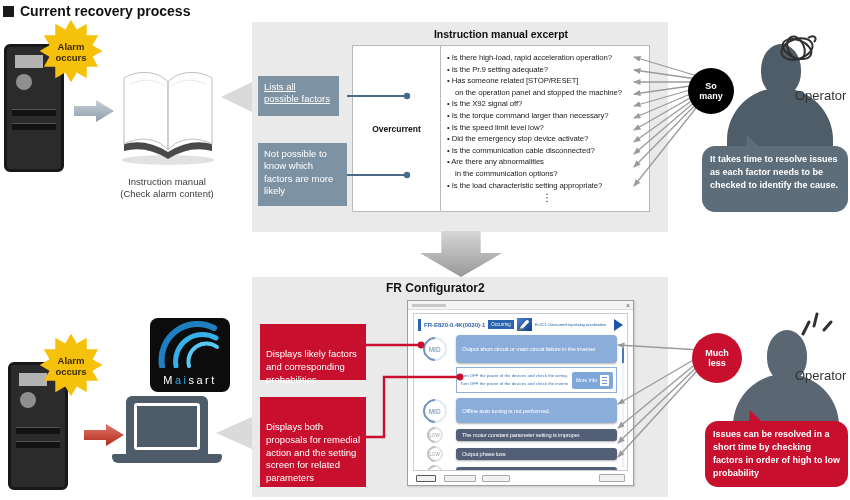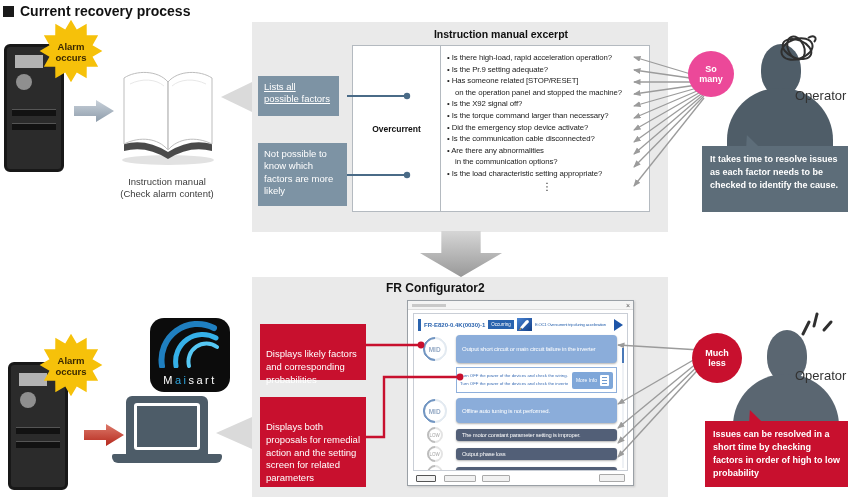--- a/index.html
+++ b/index.html
@@ -54,46 +54,46 @@
              font-size:8.5px; font-weight:bold; color:#111; }
   .cp-list-wrap { flex:1; padding:6px 2px 0 6px; }
   .cp-list { list-style:none; font-size:7.8px; color:#222; letter-spacing:-0.1px; }
   .cp-list li { white-space:pre-line; line-height:11.6px; padding-left:8px; text-indent:-8px; }
   .cp-list li::before { content:"• "; }
   .cp-ellipsis { text-align:center; font-size:10px; color:#222; margin-top:1px; }
 
   
   .prob-circle { border-radius:50%; display:flex; align-items:center; justify-content:center;
                  text-align:center; color:#fff; font-weight:bold; font-size:9px; line-height:1.15; white-space:pre-line; }
-  #so-many   { left:688px; top:51px;  width:46px; height:46px; background:#ec4899; }
+  #so-many   { left:688px; top:68px;  width:46px; height:46px; background:#000000; }
   #much-less { left:692px; top:333px; width:50px; height:50px; background:#c8102e; }
 
   
   .op-head { width:40px; height:52px; border-radius:50% 50% 46% 46%; margin:0 auto; }
   .op-body { width:106px; height:96px; border-radius:52px 52px 0 0; margin-top:-8px; }
   .op-gray1 .op-head, .op-gray1 .op-body { background:#4f5d68; }
   .op-gray2 .op-head, .op-gray2 .op-body { background:#5a6671; }
   .operator-label { font-size:13px; color:#333; }
 
   
-  .speech { color:#fff; font-weight:bold; font-size:9px; line-height:1.45; padding:7px 8px; }
+  .speech { color:#fff; font-weight:bold; font-size:9px; line-height:1.45; padding:7px 8px;border-radius:13px; }
   #speech-top { left:702px; top:146px; width:146px; height:66px; background:#5d6d79; }
   #speech-bottom { left:705px; top:421px; width:143px; height:66px; background:#c8102e; }
   .speech-pointer { position:absolute; top:-11px; left:42px; width:0; height:0;
                     border-left:5px solid transparent; border-right:9px solid transparent;
                     border-bottom:13px solid #5d6d79; transform:skewX(18deg); }
   #speech-bottom .speech-pointer { border-bottom-color:#c8102e; }
 
   
   .callout-red { background:#c8102e; color:#fff; font-size:9.5px; line-height:1.35; padding:24px 6px; }
   #red-a { left:260px; top:324px; width:106px; height:56px; }
   #red-b { left:260px; top:397px; width:106px; height:90px; }
 
   
-  .maisart { left:150px; top:318px; width:80px; height:74px; background:#0c0c0c; border-radius:14px; }
+  .maisart { left:150px; top:318px; width:80px; height:74px; background:#0c0c0c; border-radius:8px; }
   .maisart-text { position:absolute; bottom:6px; width:100%; text-align:center; color:#fff;
                   font-size:11px; letter-spacing:2.5px; }
   .maisart-text .ai { color:#2ea7e0; }
 
   
   .laptop-screen { left:126px; top:396px; width:82px; height:58px; background:#4d5c68; border-radius:6px 6px 0 0; padding:7px 8px 4px; }
   .laptop-screen .inner { width:100%; height:100%; border:3px solid #fff; border-radius:3px; background:#4d5c68; }
   .laptop-base { left:112px; top:454px; width:110px; height:9px; background:#4d5c68; border-radius:2px 2px 6px 6px; }
 
   
@@ -186,20 +186,21 @@
   <div class="abs excerpt">
     <div class="cp-cell">Overcurrent</div>
     <div class="cp-list-wrap">
       <ul class="cp-list">
         <li>Is there high-load, rapid acceleration operation?</li>
         <li>Is the Pr.9 setting adequate?</li>
         <li>Has someone related [STOP/RESET]
 on the operation panel and stopped the machine?</li>
         <li>Is the X92 signal off?</li>
         <li>Is the torque command larger than necessary?</li>
+        <li>Is the speed limit level low?</li>
         <li>Did the emergency stop device activate?</li>
         <li>Is the communication cable disconnected?</li>
         <li>Are there any abnormalities
 in the communication options?</li>
         <li>Is the load characteristic setting appropriate?</li>
       </ul>
       <div class="cp-ellipsis">⋮</div>
     </div>
   </div>
 

